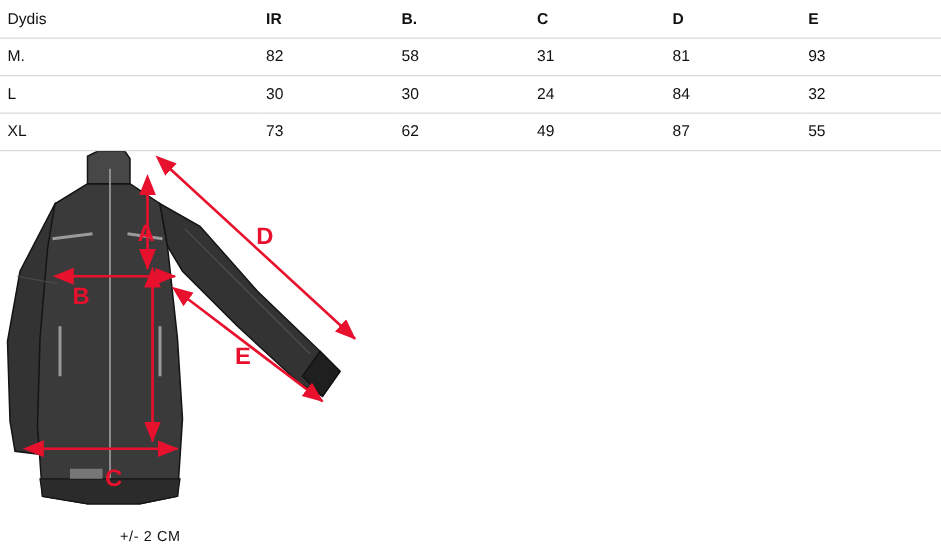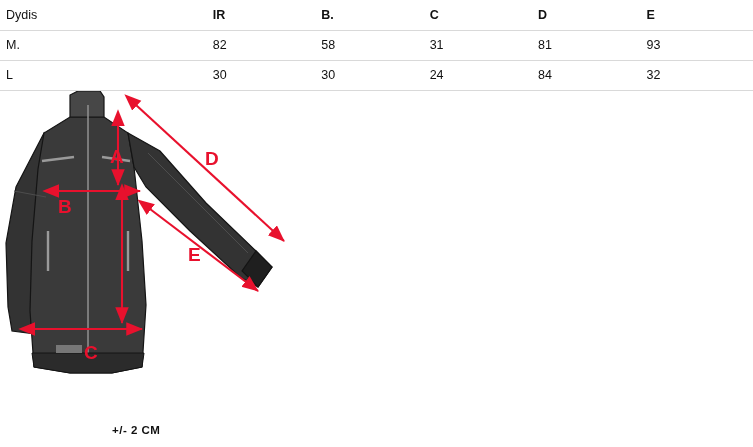--- a/index.html
+++ b/index.html
@@ -55,24 +55,24 @@
     width: 753px;
     height: 293px;
   }
   .diagram-wrap svg {
     position: absolute;
     left: 0;
     top: 0;
   }
   .tolerance {
     position: absolute;
-    left: 112px;
+    left: 96px;
     top: 424px;
     font-size: 11.5px;
-    font-weight: bold;
+    font-weight: normal;
     letter-spacing: 0.5px;
     color: #111111;
   }
 </style>
 </head>
 <body>
 
 <table class="size-table">
   <colgroup>
     <col class="c-label">
@@ -101,20 +101,28 @@
       <td class="val">81</td>
       <td class="val">93</td>
     </tr>
     <tr>
       <td>L</td>
       <td class="val">30</td>
       <td class="val">30</td>
       <td class="val">24</td>
       <td class="val">84</td>
       <td class="val">32</td>
+    </tr>
+    <tr>
+      <td>XL</td>
+      <td class="val">73</td>
+      <td class="val">62</td>
+      <td class="val">49</td>
+      <td class="val">87</td>
+      <td class="val">55</td>
     </tr>
   </tbody>
 </table>
 
 <div class="diagram-wrap">
   <svg width="753" height="293" viewBox="0 0 753 293" xmlns="http://www.w3.org/2000/svg">
     <defs>
       <marker id="arrowRed" markerWidth="9" markerHeight="9" refX="7.5" refY="3.2" orient="auto" markerUnits="strokeWidth">
         <path d="M0,0 L8,3.2 L0,6.4 z" fill="#e8112d"></path>
       </marker>

